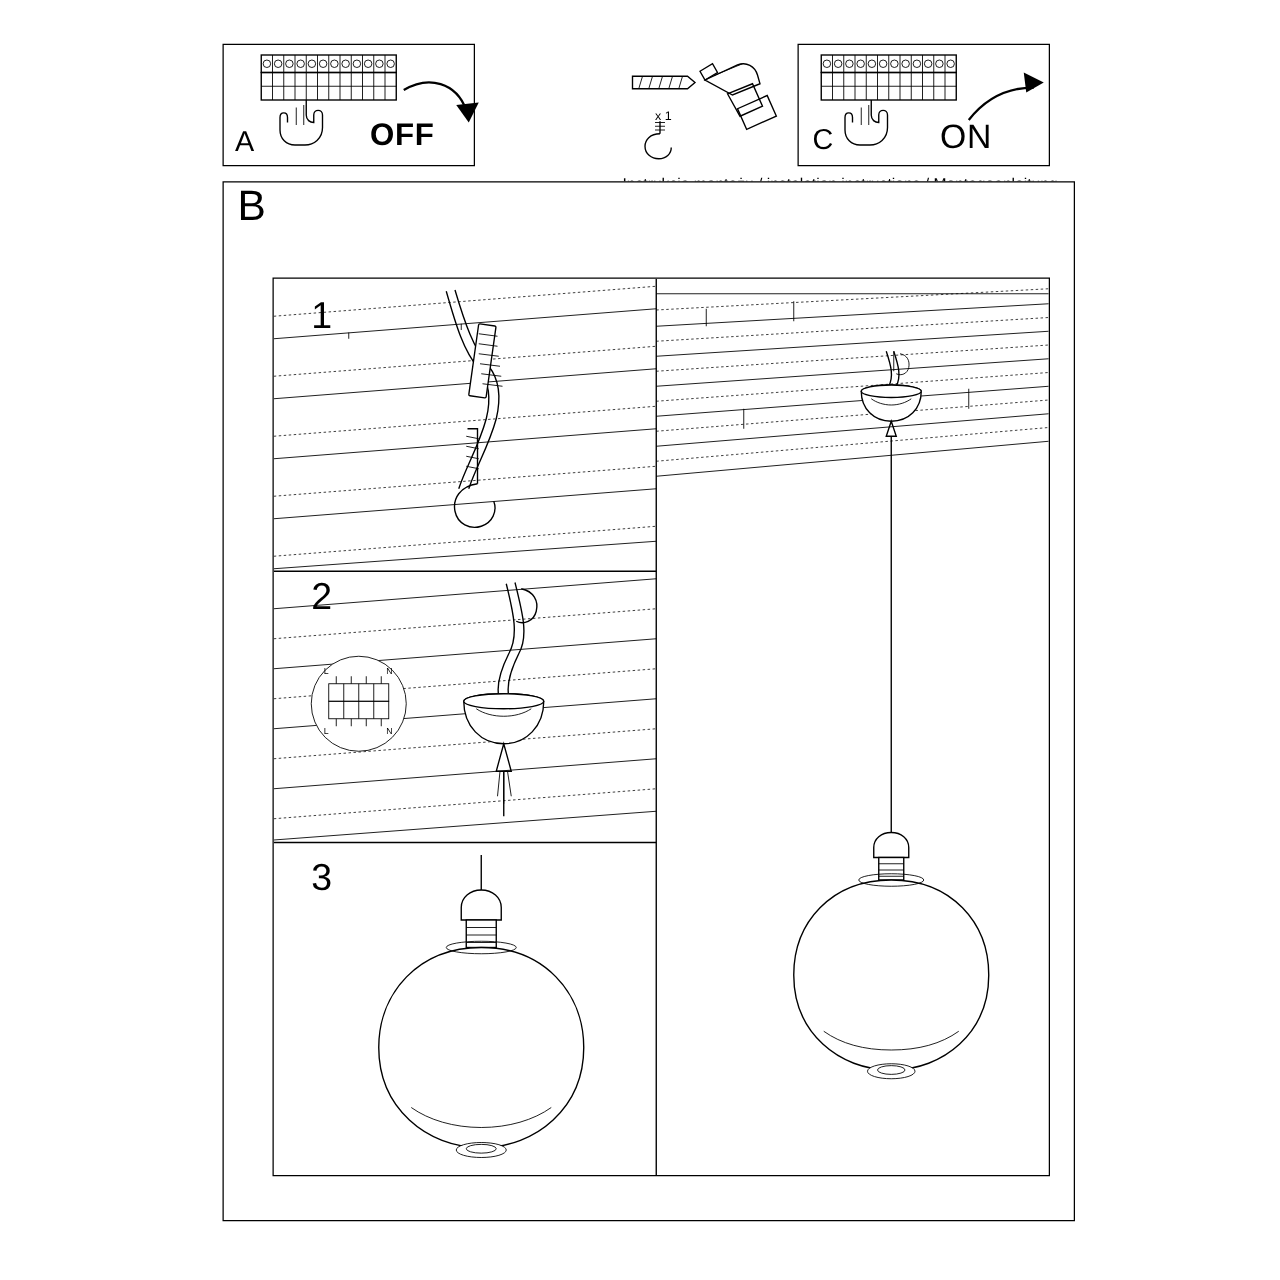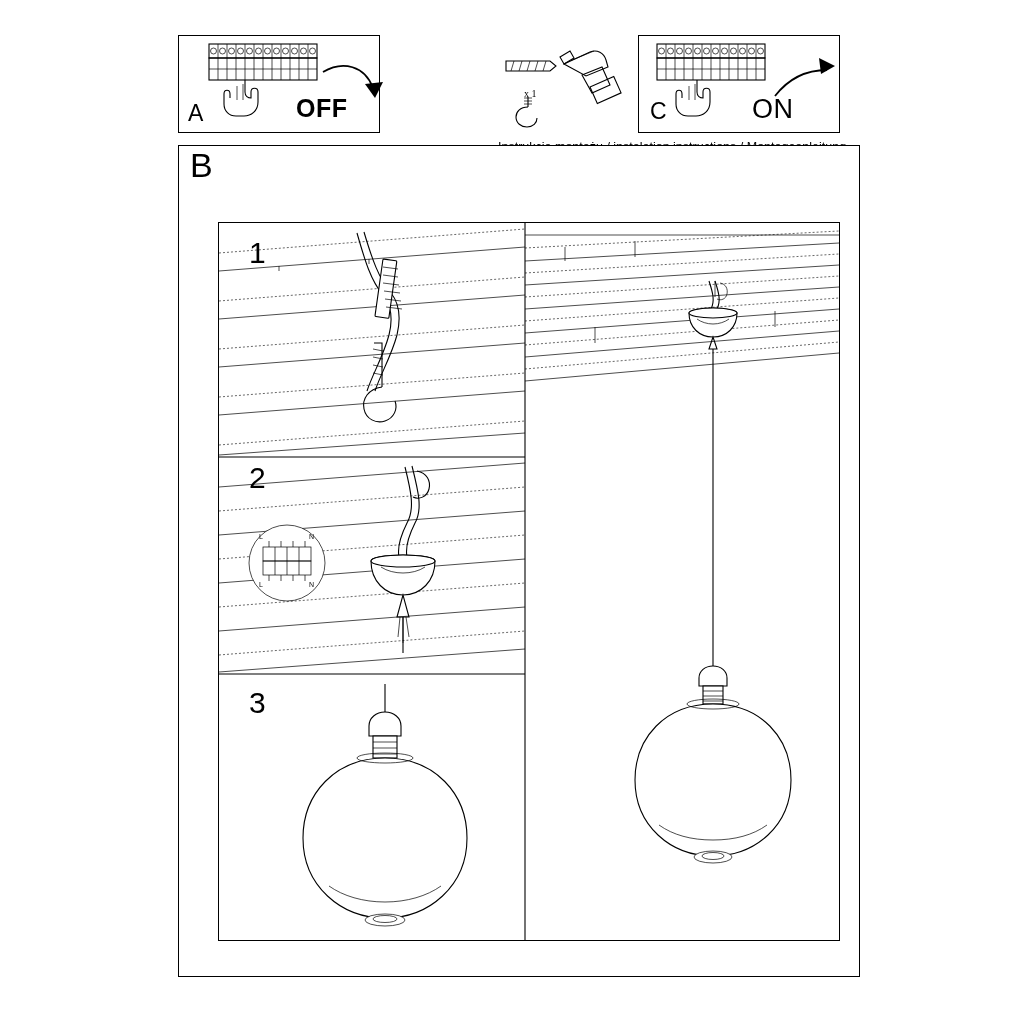--- a/index.html
+++ b/index.html
@@ -86,21 +86,20 @@
 
   
   .panel-tools {
     left: 498px; top: 35px;
     width: 138px; height: 96px;
     background: #fff;
   }
   .x1-label {
     left: 524px; top: 88px;
     font-size: 10px;
-    font-family: Liberation Serif, serif;
   }
 
   
   .caption {
     left: 498px; top: 138px;
     width: 360px;
     font-size: 12.5px;
     line-height: 1.45;
   }
 

